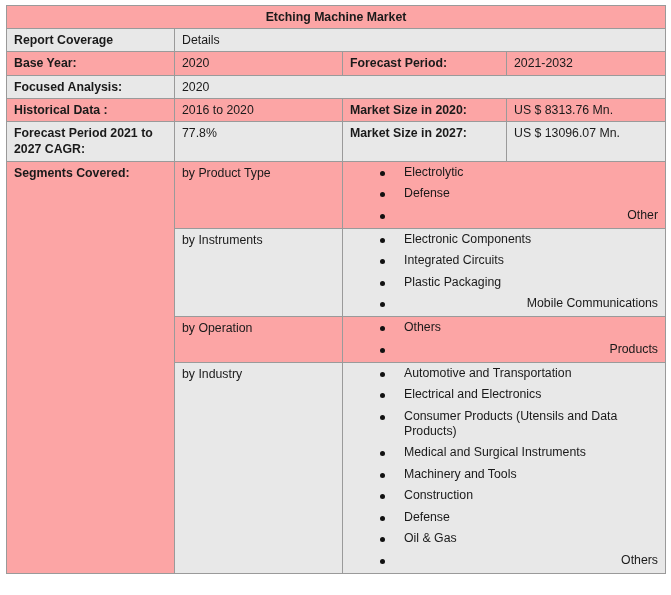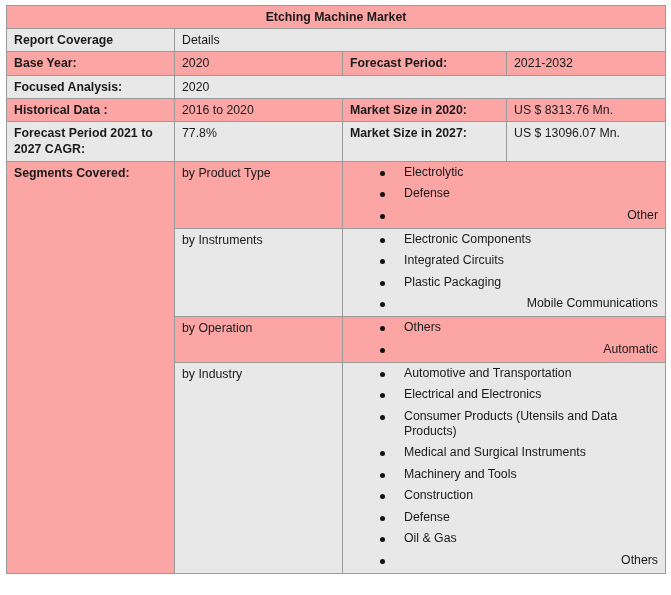--- a/index.html
+++ b/index.html
@@ -154,21 +154,21 @@
             <li>Mobile Communications</li>
           </ul>
         </td>
       </tr>
 
       <tr>
         <td class="seg-name">by Operation</td>
         <td class="seg-list-cell" colspan="2">
           <ul class="bullets">
             <li>Others</li>
-            <li>Automatic</li>
+            <li>Products</li>
           </ul>
         </td>
       </tr>
 
       <tr>
         <td class="shaded seg-name">by Industry</td>
         <td class="shaded seg-list-cell" colspan="2">
           <ul class="bullets">
             <li>Automotive and Transportation</li>
             <li>Electrical and Electronics</li>

